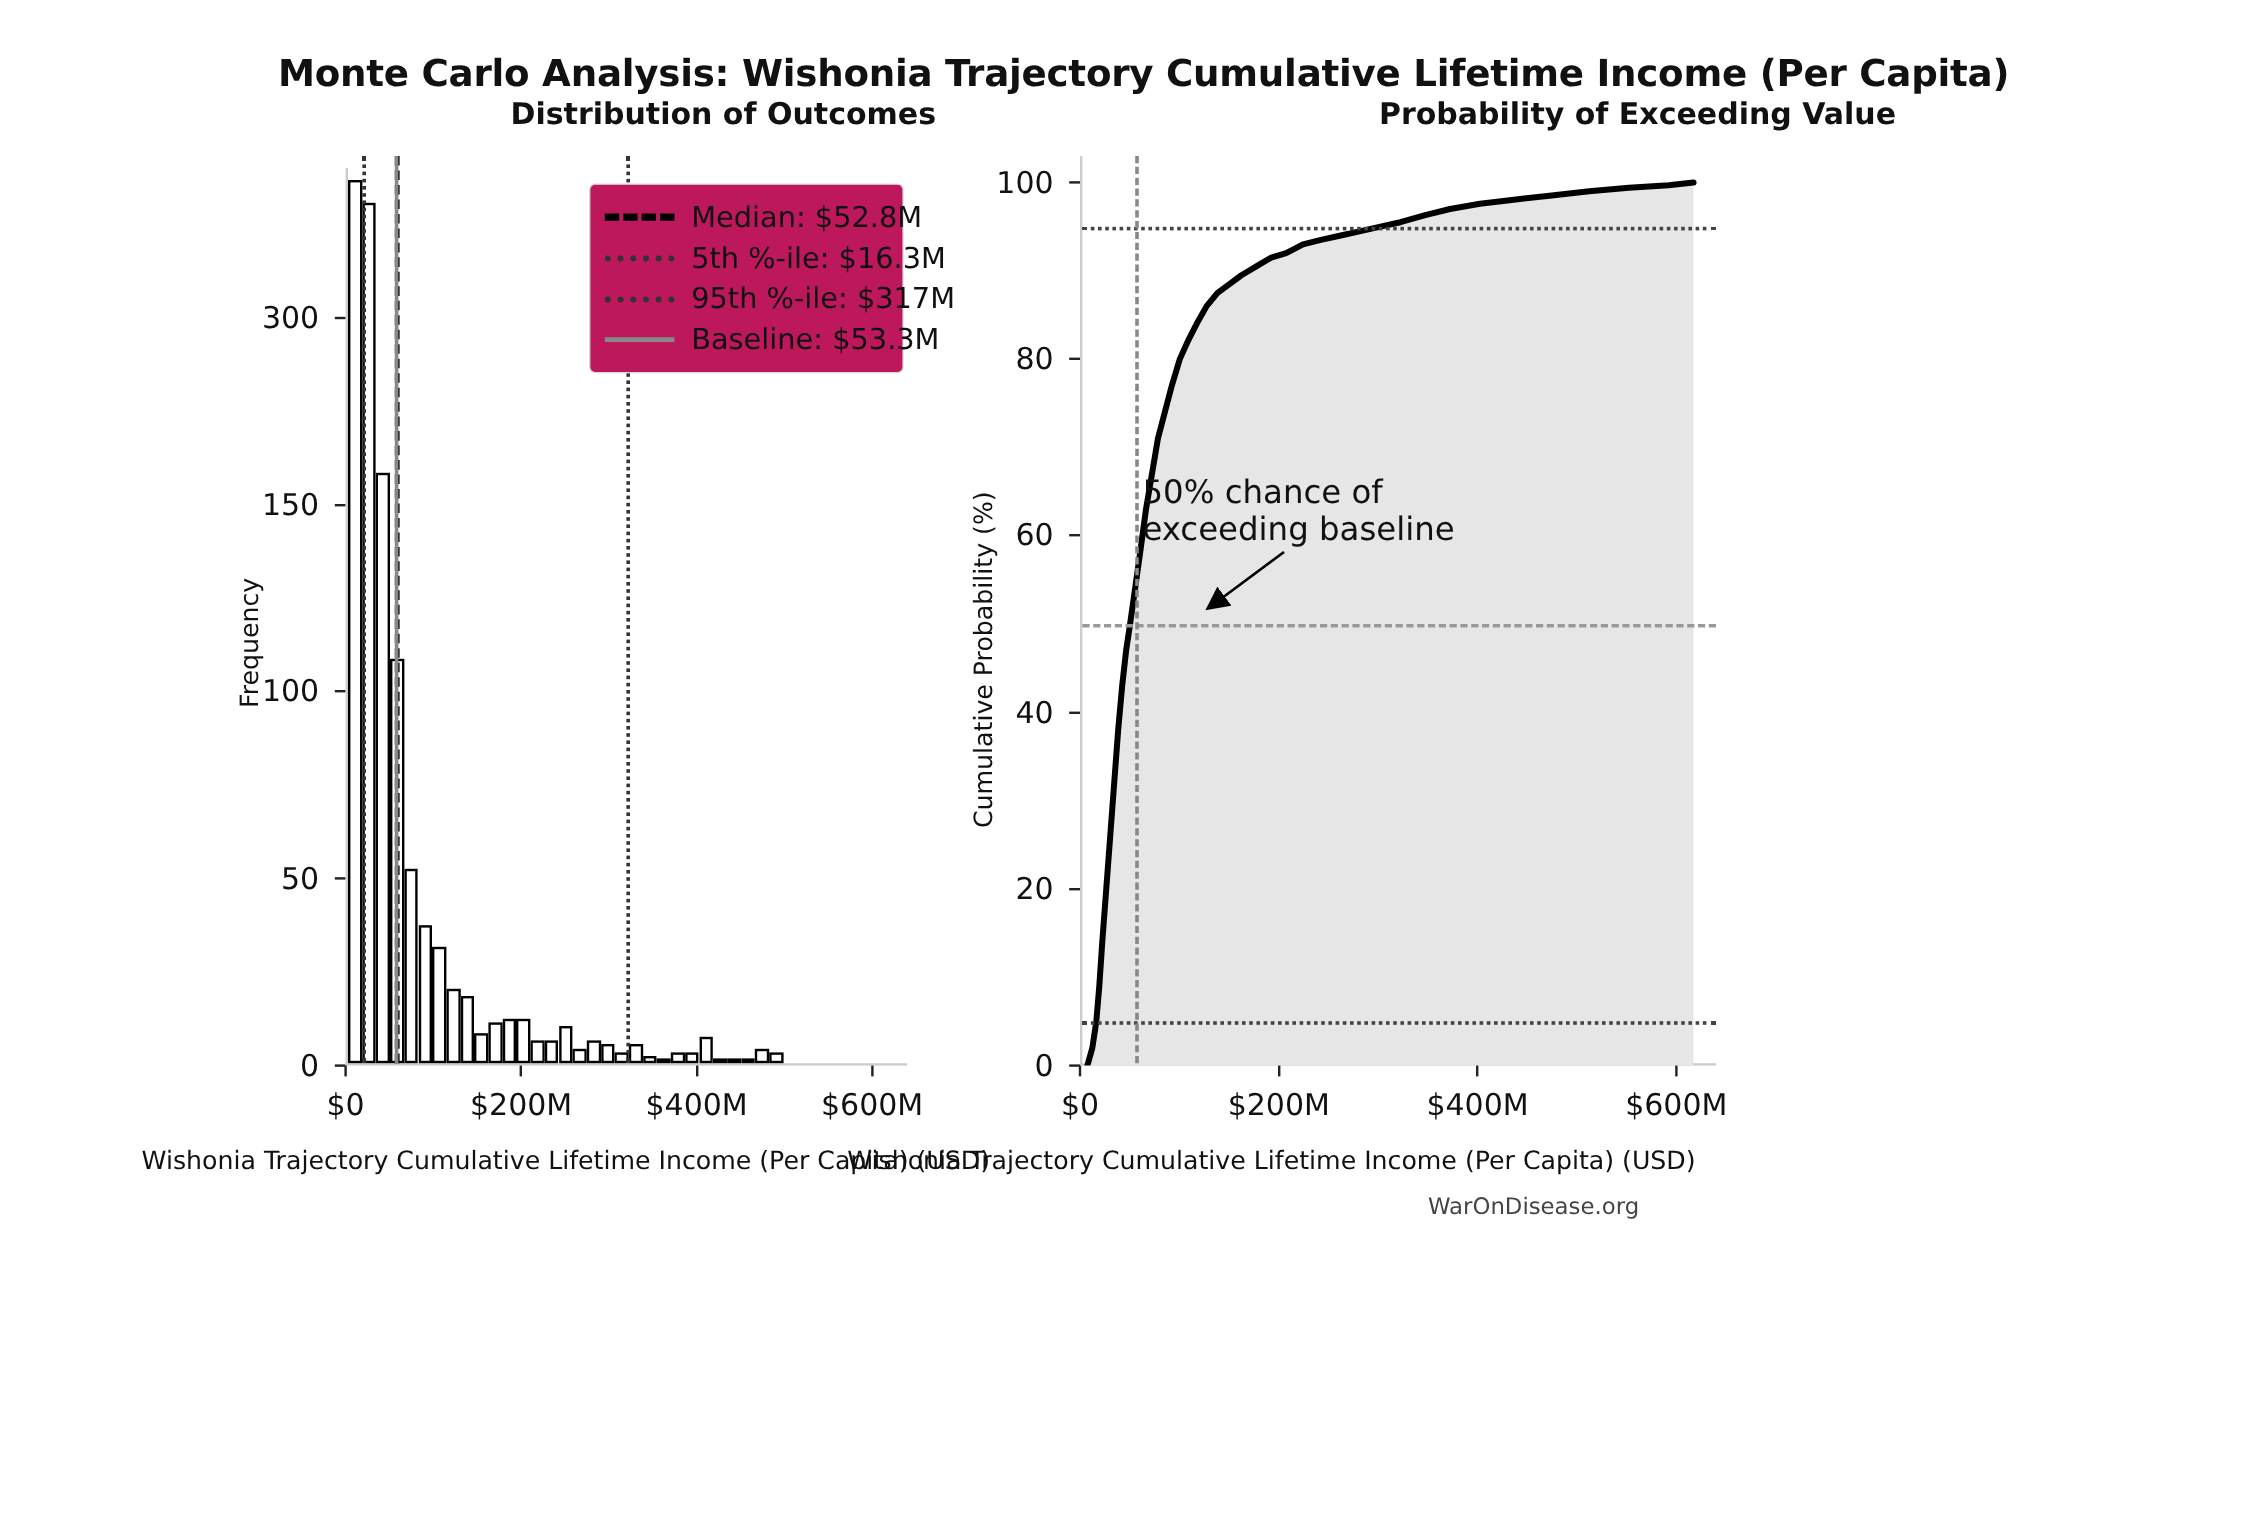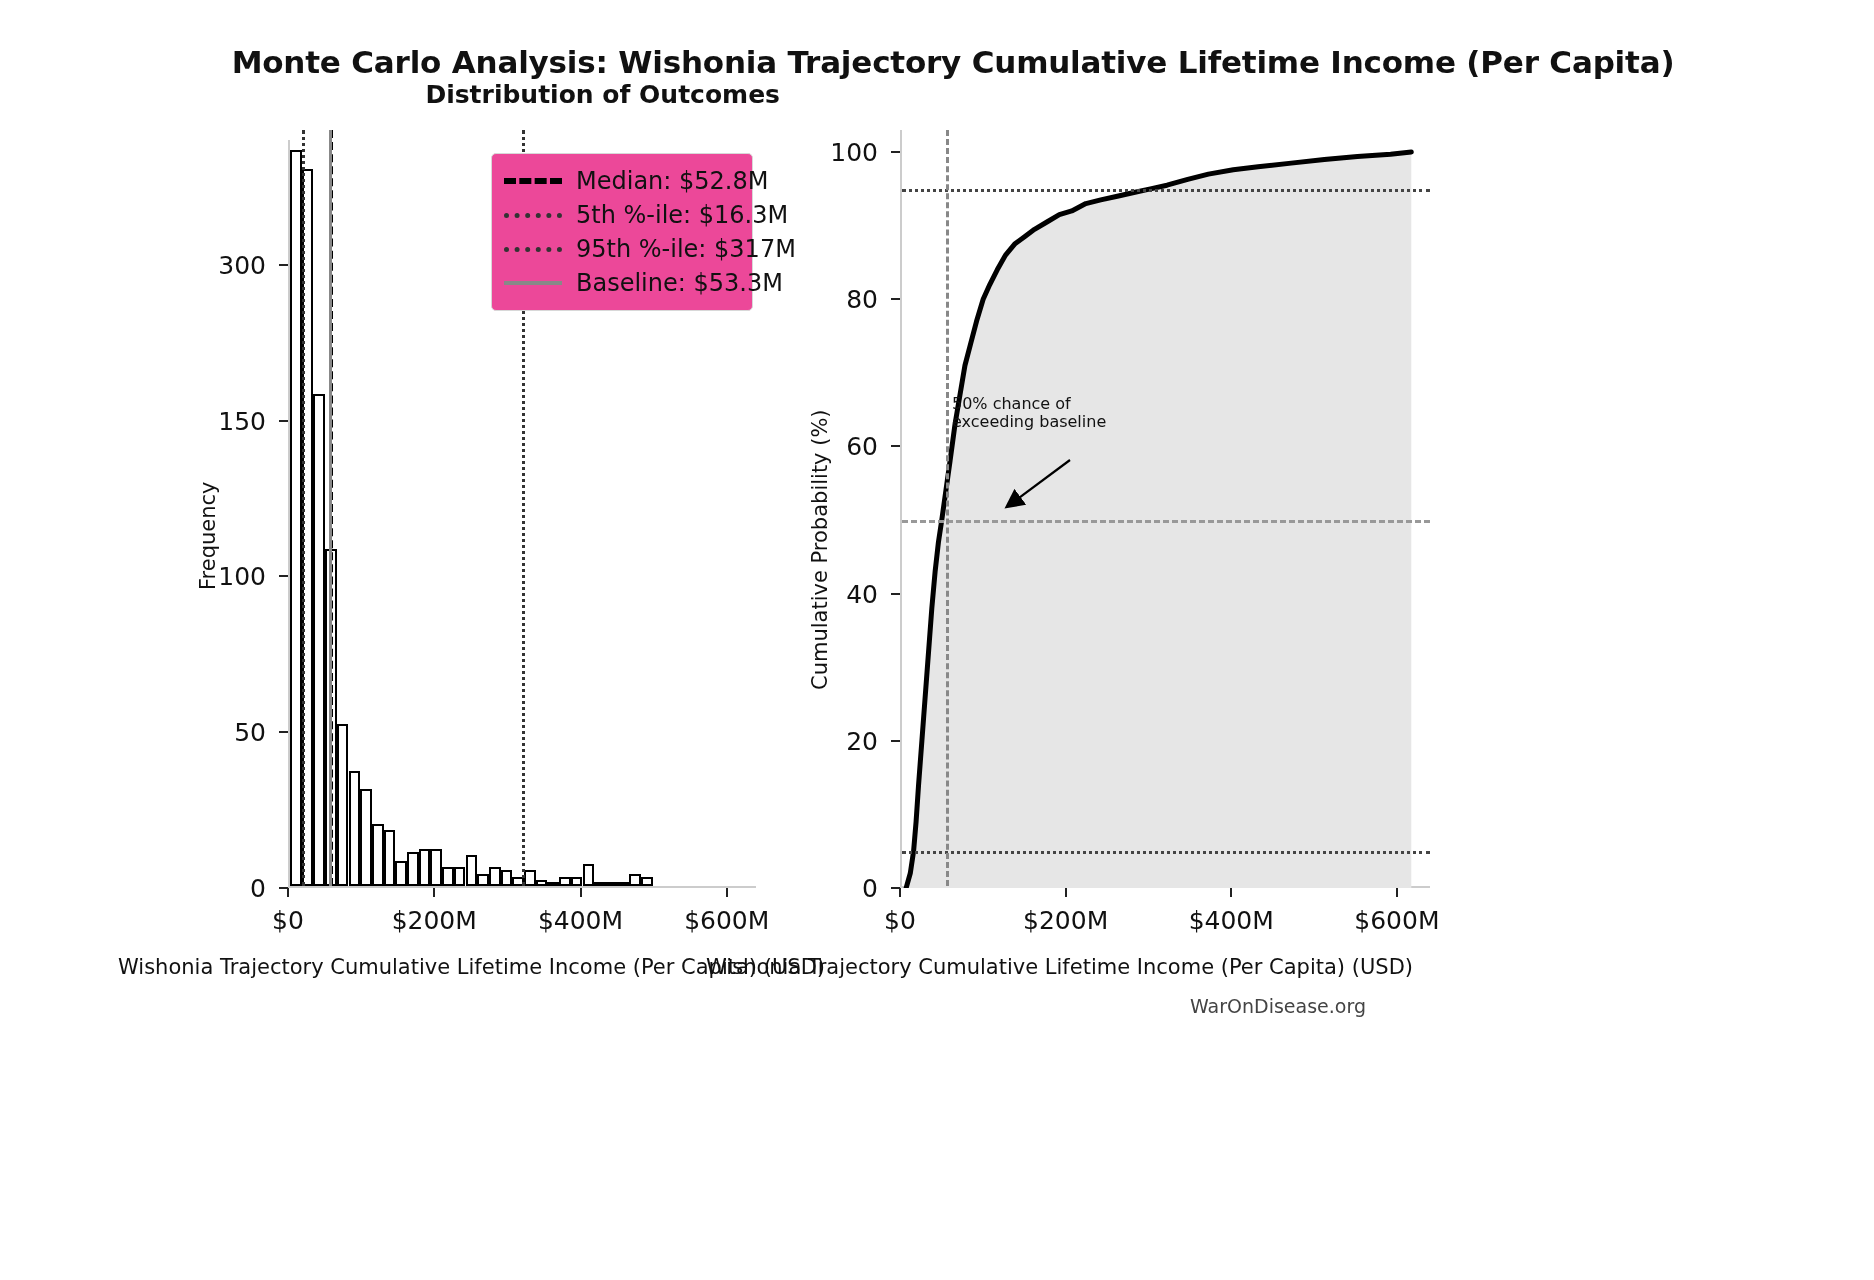--- a/index.html
+++ b/index.html
@@ -108,21 +108,21 @@
   .vline.dotted { border-left: 3px dotted #333333; }
   .vline.solid  { border-left: 3px solid #888888; }
   .vline.dashed-gray { border-left: 3px dashed #888888; }
   .hline { position: absolute; left: 0; right: 0; height: 0; }
   .hline.dotted { border-top: 3px dotted #444444; }
   .hline.dashed-gray { border-top: 3px dashed #999999; }
 
   
   .legend {
     position: absolute;
-    background: #ec4899;
+    background: #be185d;
     border: 1px solid #d8d8d8;
     border-radius: 5px;
     padding: 10px 14px 10px 12px;
     box-sizing: border-box;
   }
   .legend-row {
     display: flex;
     align-items: center;
     height: 34px;
   }
@@ -138,39 +138,40 @@
   .legend-text {
     font-size: 24px;
     color: #111;
     white-space: nowrap;
   }
 
   
   #cdf-svg { position: absolute; left: 0; top: 0; }
   .annot {
     position: absolute;
-    font-size: 16px;
+    font-size: 27px;
     color: #111;
     line-height: 1.15;
     white-space: nowrap;
   }
   .footer {
     position: absolute;
     font-size: 19px;
     color: #444444;
     white-space: nowrap;
   }
 </style>
 </head>
 <body>
 
 <div id="root">
 
   <div class="suptitle">Monte Carlo Analysis: Wishonia Trajectory Cumulative Lifetime Income (Per Capita)</div>
   <div class="subtitle" id="subtitle-left">Distribution of Outcomes</div>
+  <div class="subtitle" id="subtitle-right">Probability of Exceeding Value</div>
 
   <div class="panel" id="left-panel" style="left:0px; top:0px; width:900px; height:1000px;">
 
     <div id="left-yticks">
         <div class="ytick-label" style="top: 888px; right: 634px;">0</div>
         <div class="ytick-mark" style="left: 279px; top: 887px;"></div>
         <div class="ytick-label" style="top: 732.167px; right: 634px;">50</div>
         <div class="ytick-mark" style="left: 279px; top: 731.167px;"></div>
         <div class="ytick-label" style="top: 576.333px; right: 634px;">100</div>
         <div class="ytick-mark" style="left: 279px; top: 575.333px;"></div>

